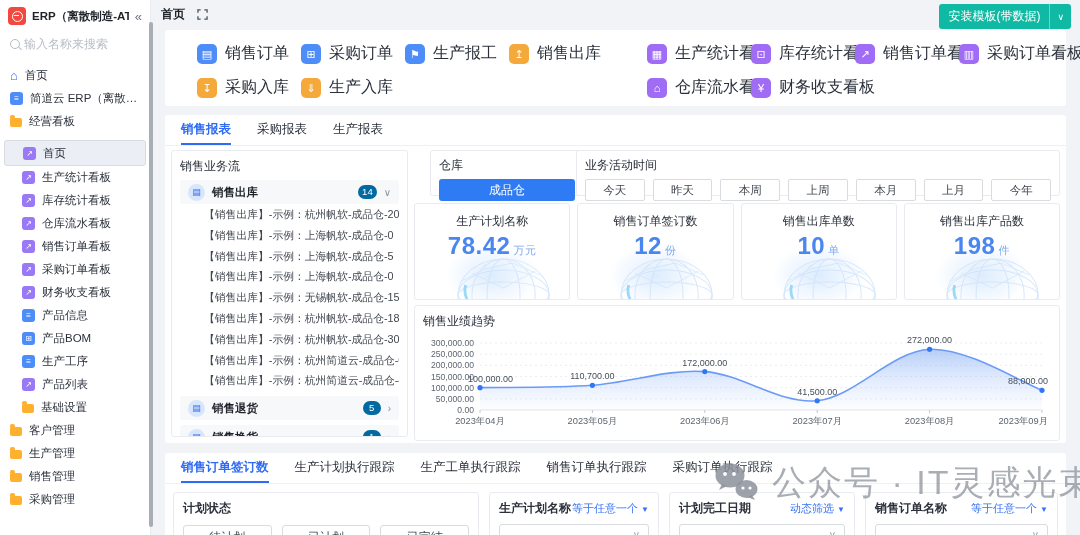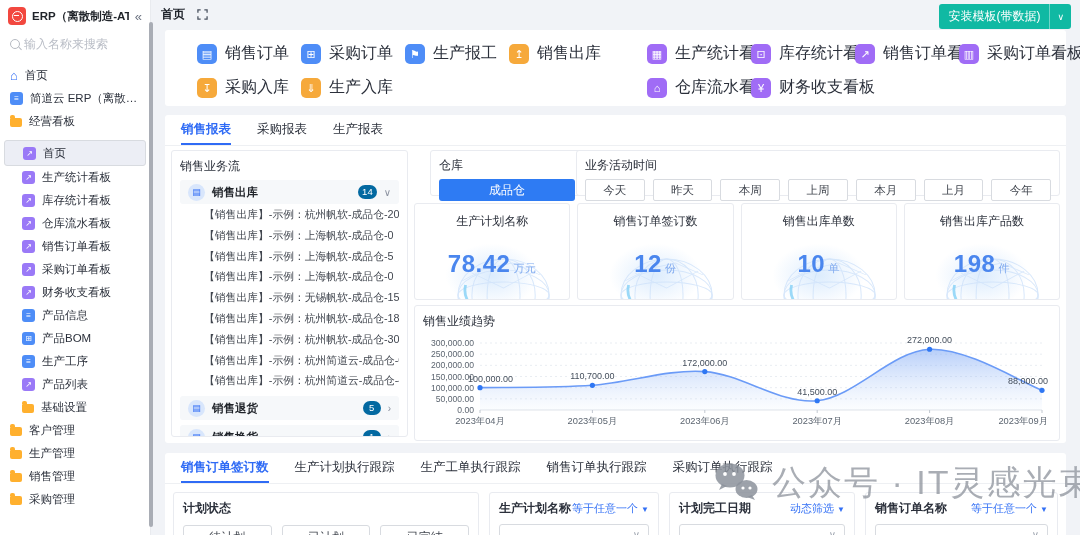--- a/index.html
+++ b/index.html
@@ -60,21 +60,21 @@
   #wh-panel{left:265px;top:35px;width:154px;height:46px;padding:6px 8px;box-sizing:border-box;}
   .wh-btn{margin-top:5px;background:#2e7bf3;color:#fff;height:22px;line-height:22px;text-align:center;border-radius:3px;font-size:12px;cursor:pointer;}
   #time-panel{left:411px;top:35px;width:484px;height:46px;padding:6px 8px;box-sizing:border-box;}
   .time-row{display:flex;gap:8px;margin-top:5px;}
   .time-btn{flex:1;height:20px;line-height:20px;text-align:center;border:1px solid #d8dbe0;border-radius:2px;font-size:11.5px;color:#41464f;background:#fff;cursor:pointer;}
   
   #kpi-row{position:absolute;left:249px;top:88px;width:646px;height:97px;display:flex;gap:7px;}
   .kpi{flex:1;border:1px solid #e9ebf0;border-radius:3px;position:relative;overflow:hidden;background:#fff;}
   .kpi::before{content:"";position:absolute;left:10%;top:30%;width:80%;height:90%;background:radial-gradient(closest-side,#dcecfd 0%,rgba(255,255,255,0) 75%);}
   .kpi-t{position:relative;text-align:center;margin-top:9px;font-size:12px;color:#2b303b;}
-  .kpi-v{position:relative;text-align:center;margin-top:20px;color:#4a86ee;font-size:24px;font-weight:bold;letter-spacing:.5px;}
+  .kpi-v{position:relative;text-align:center;margin-top:2px;color:#4a86ee;font-size:24px;font-weight:bold;letter-spacing:.5px;}
   .kpi-u{font-size:11px;font-weight:normal;color:#7fa9ef;margin-left:3px;}
   .globe{position:absolute;bottom:-22px;left:12%;width:82%;height:78px;opacity:.8;}
   
   #chart-panel{left:249px;top:190px;width:646px;height:136px;padding:7px 8px;box-sizing:border-box;}
   
   #plan-card{left:14px;top:453px;width:901px;height:90px;}
   #plan-filters{display:flex;gap:10px;padding:8px 8px 0 8px;}
   .f-panel{border:1px solid #e9ebf0;border-radius:3px;padding:7px 9px;box-sizing:border-box;}
   .f-title-row{display:flex;align-items:center;}
   .f-title{font-size:12px;font-weight:bold;color:#2b303b;flex:1;}

